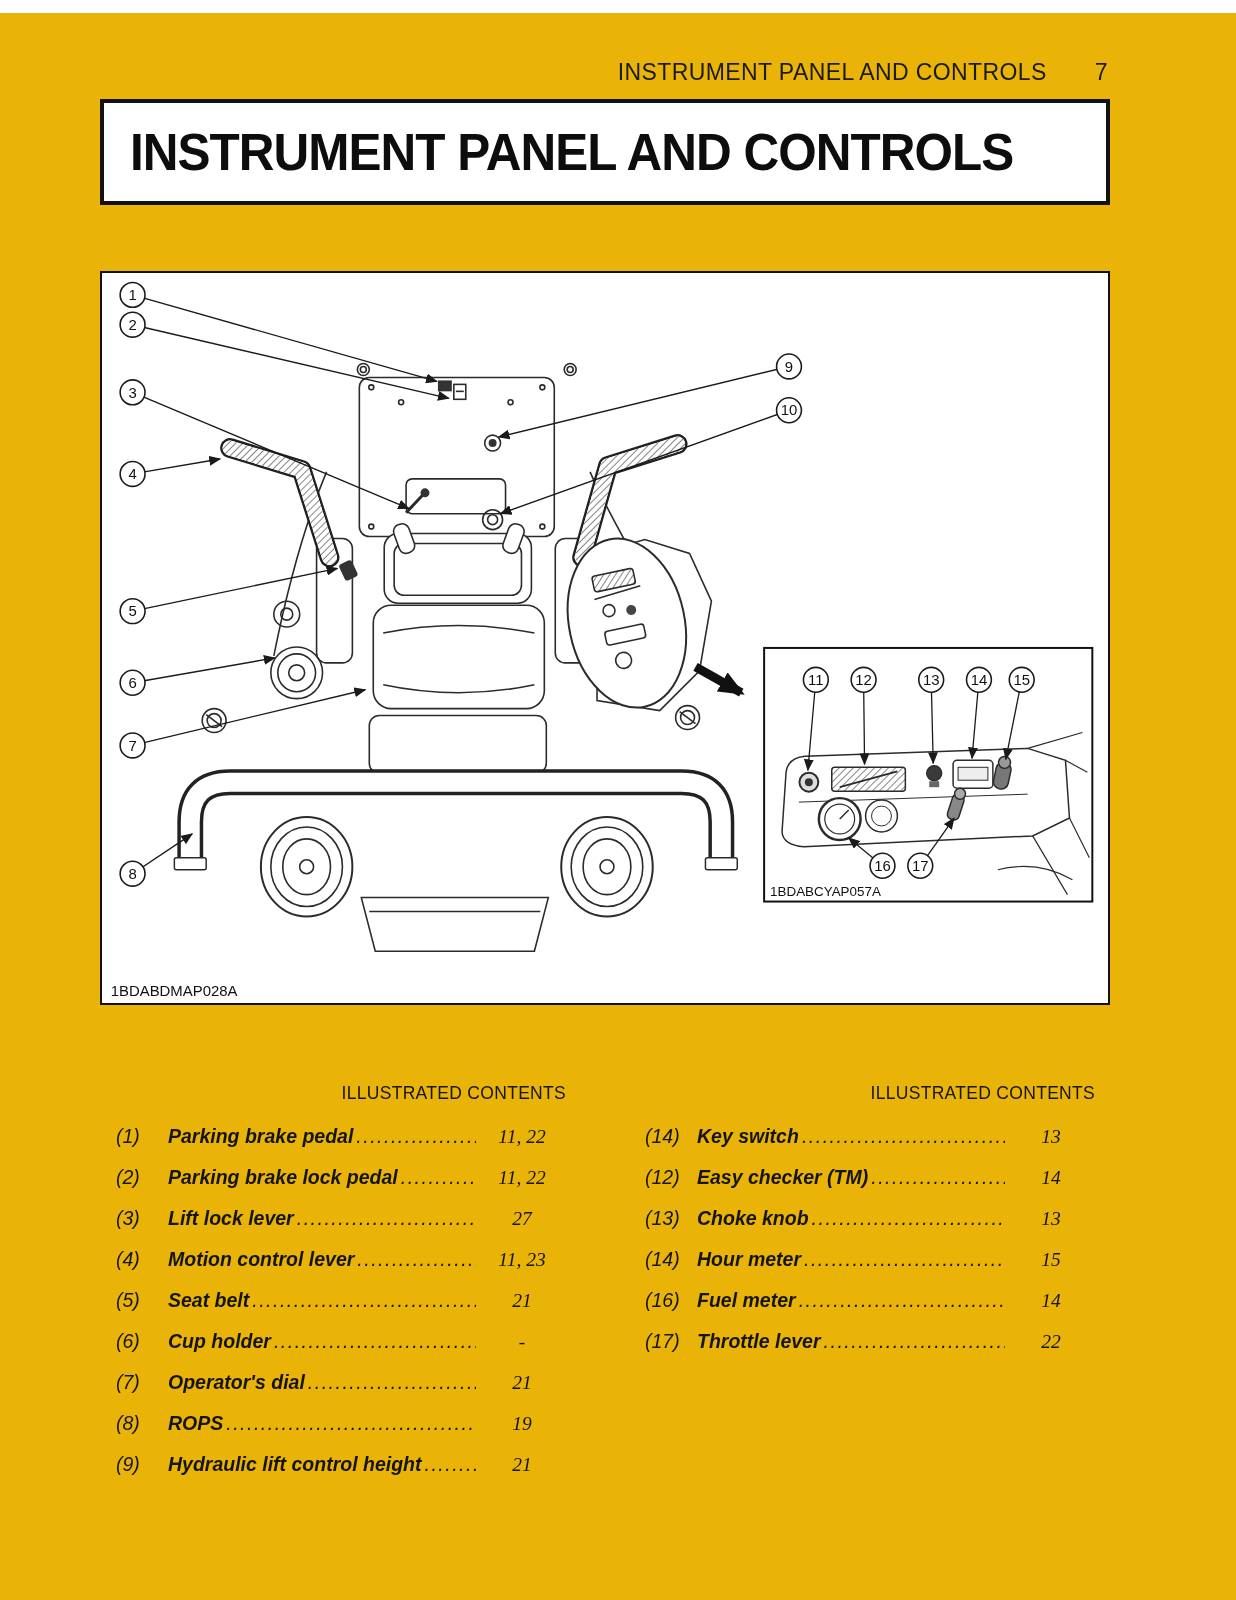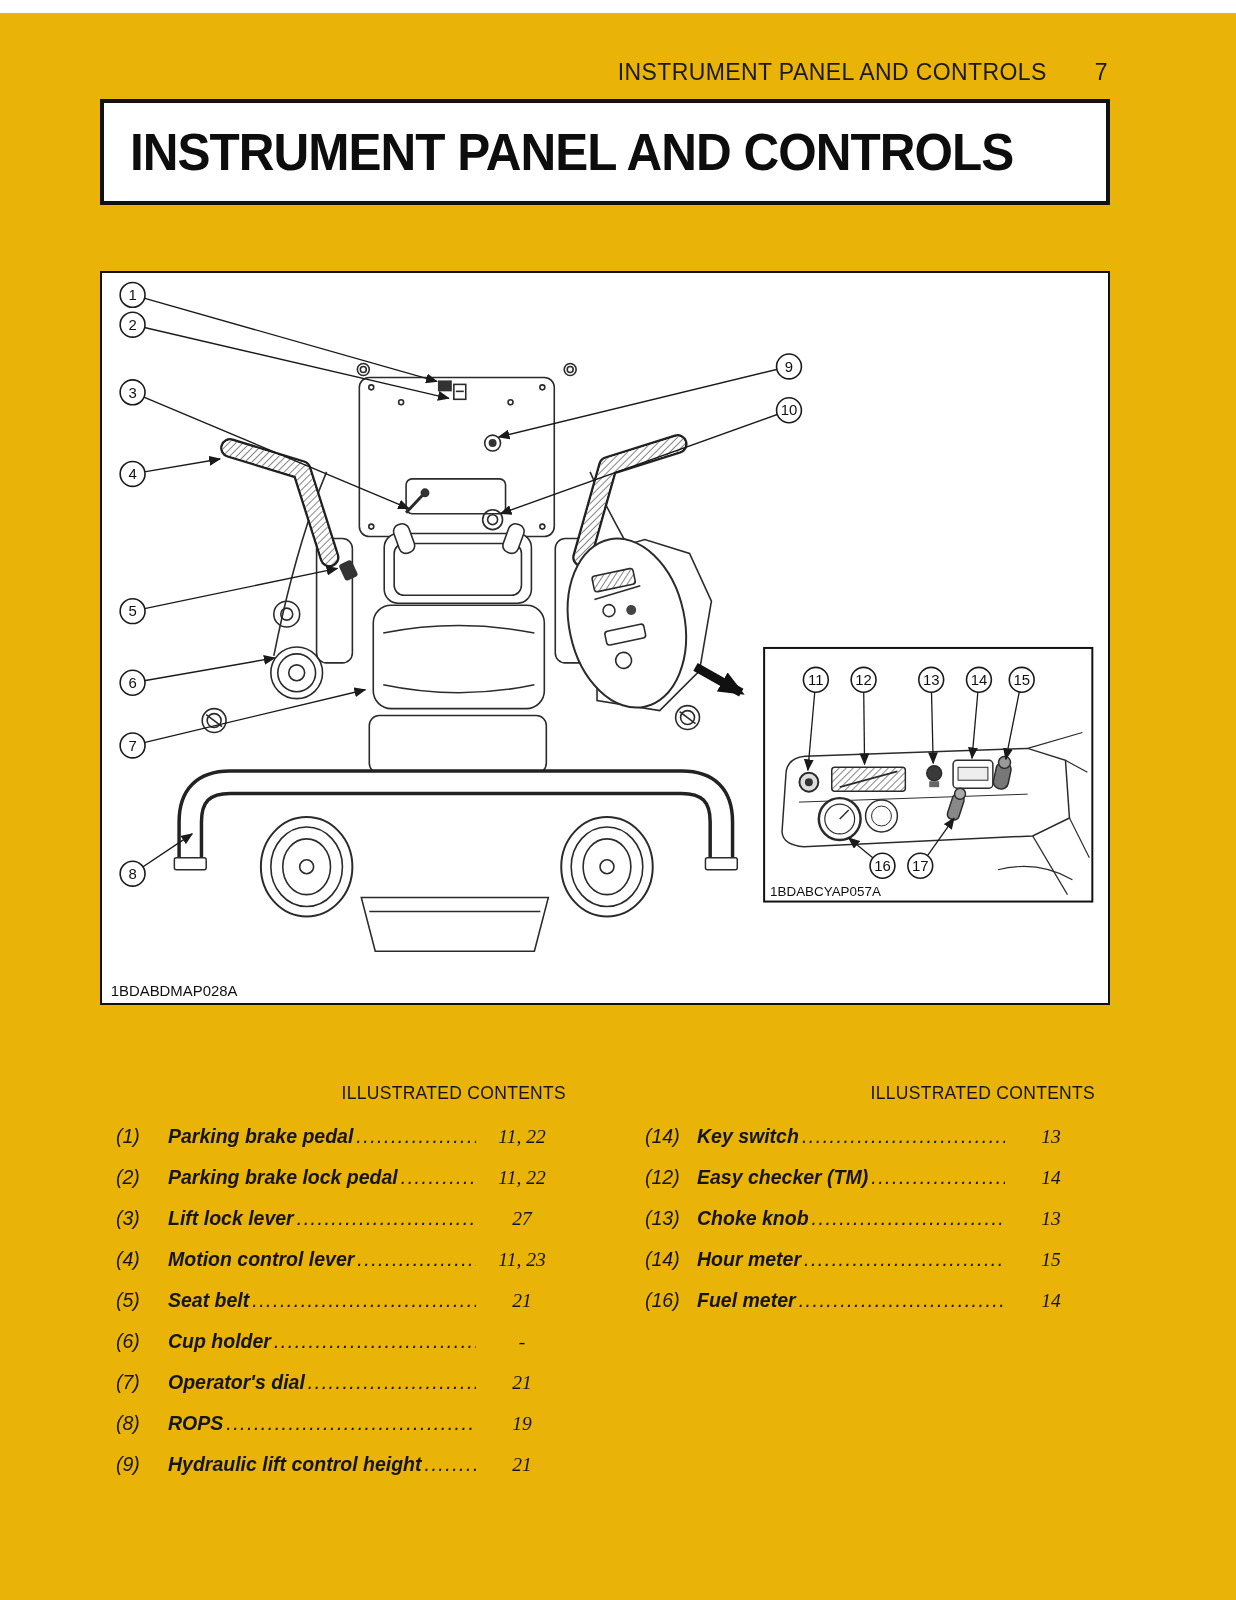--- a/index.html
+++ b/index.html
@@ -444,15 +444,21 @@
         <span class="toc-label">Hour meter</span>
         <span class="toc-leader"></span>
         <span class="toc-pages">15</span>
       </div>
     <div class="toc-row">
         <span class="toc-num">(16)</span>
         <span class="toc-label">Fuel meter</span>
         <span class="toc-leader"></span>
         <span class="toc-pages">14</span>
       </div>
+    <div class="toc-row">
+        <span class="toc-num">(17)</span>
+        <span class="toc-label">Throttle lever</span>
+        <span class="toc-leader"></span>
+        <span class="toc-pages">22</span>
+      </div>
   </div>
 
 </div>
 
 </body></html>

